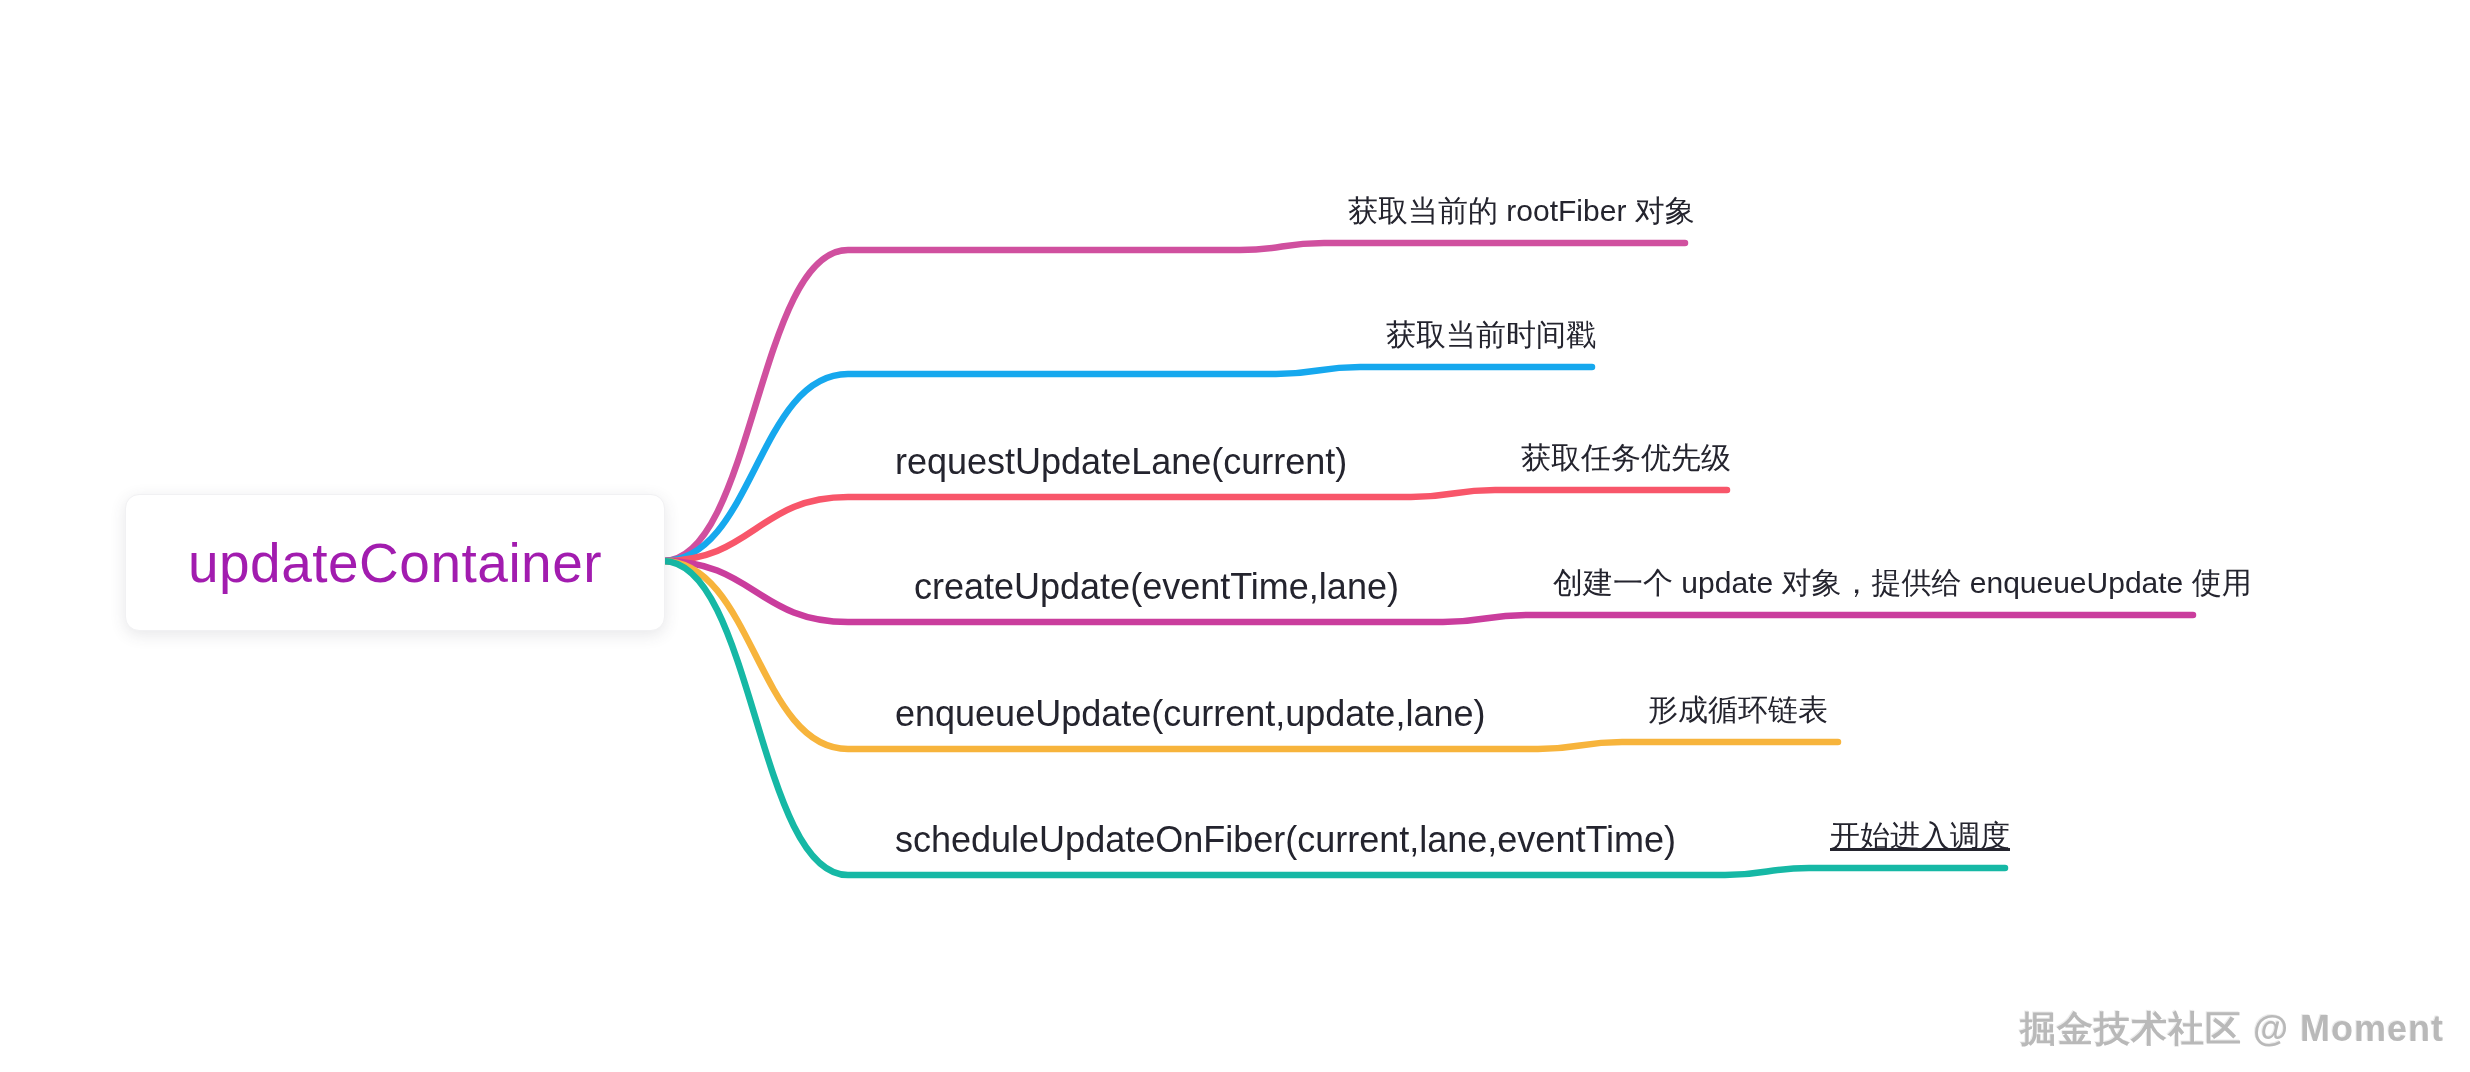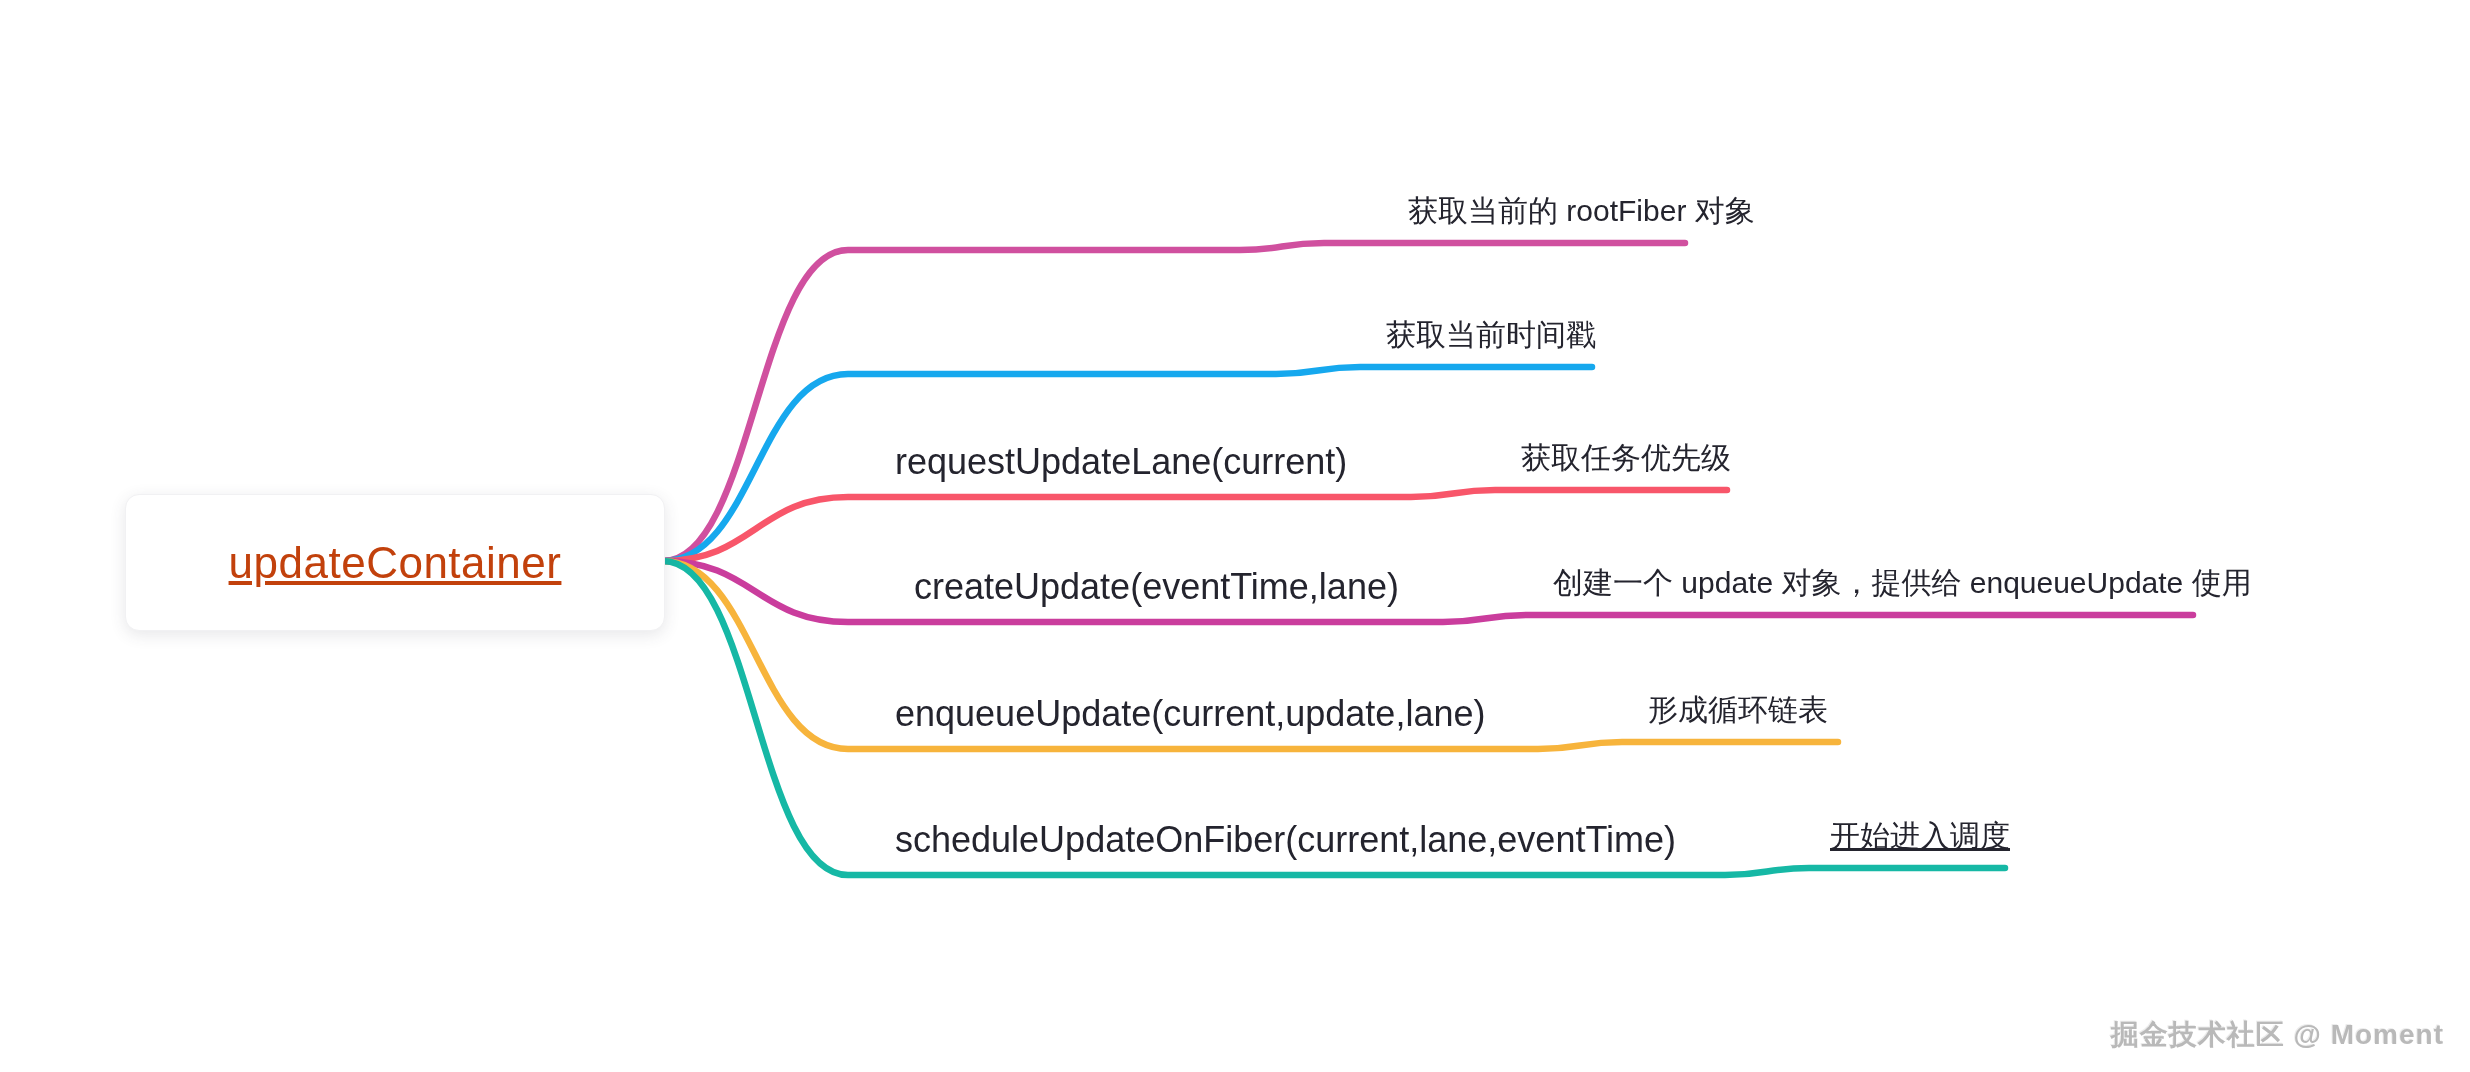--- a/index.html
+++ b/index.html
@@ -22,49 +22,48 @@
     width: 538px; height: 135px;
     background: #ffffff;
     border: 1px solid #f1f1f3;
     border-radius: 14px;
     box-shadow: 0 4px 16px rgba(60,60,70,0.12);
     display: flex;
     align-items: center;
     justify-content: center;
   }
   .root-node .root-label {
-    font-size: 44px;
-    color: #c2410c;
+    font-size: 55px;
+    color: #a21caf;
     letter-spacing: 0.5px;
-    text-decoration: underline;
   }
   .branch-label {
     position: absolute;
     left: 895px;
     font-size: 36px;
     color: #24242e;
     white-space: nowrap;
   }
   .branch-note {
     position: absolute;
     font-size: 30px;
     color: #24242e;
     white-space: nowrap;
   }
   
-  .label-0 { bottom: 836px; }  .note-0 { left: 1408px; bottom: 840px; }
+  .label-0 { bottom: 836px; }  .note-0 { left: 1348px; bottom: 840px; }
   .label-1 { bottom: 712px; }  .note-1 { left: 1386px; bottom: 716px; }
   .label-2 { bottom: 589px; }  .note-2 { left: 1521px; bottom: 593px; }
   .label-3 { bottom: 464px; margin-left: 19px; }  .note-3 { left: 1553px; bottom: 468px; }
   .label-4 { bottom: 337px; }  .note-4 { left: 1648px; bottom: 341px; }
   .label-5 { bottom: 211px; }  .note-5 { left: 1830px; bottom: 215px; text-decoration: underline; }
   .watermark {
     position: absolute;
     right: 26px; bottom: 18px;
-    font-size: 28px;
+    font-size: 36px;
     font-weight: bold;
     color: #b9b9b9;
     text-shadow: 1px 1px 0 #ffffff, -1px -1px 0 #9e9e9e33;
     letter-spacing: 1px;
   }
 </style>
 </head>
 <body>
 
 <div id="stage">

